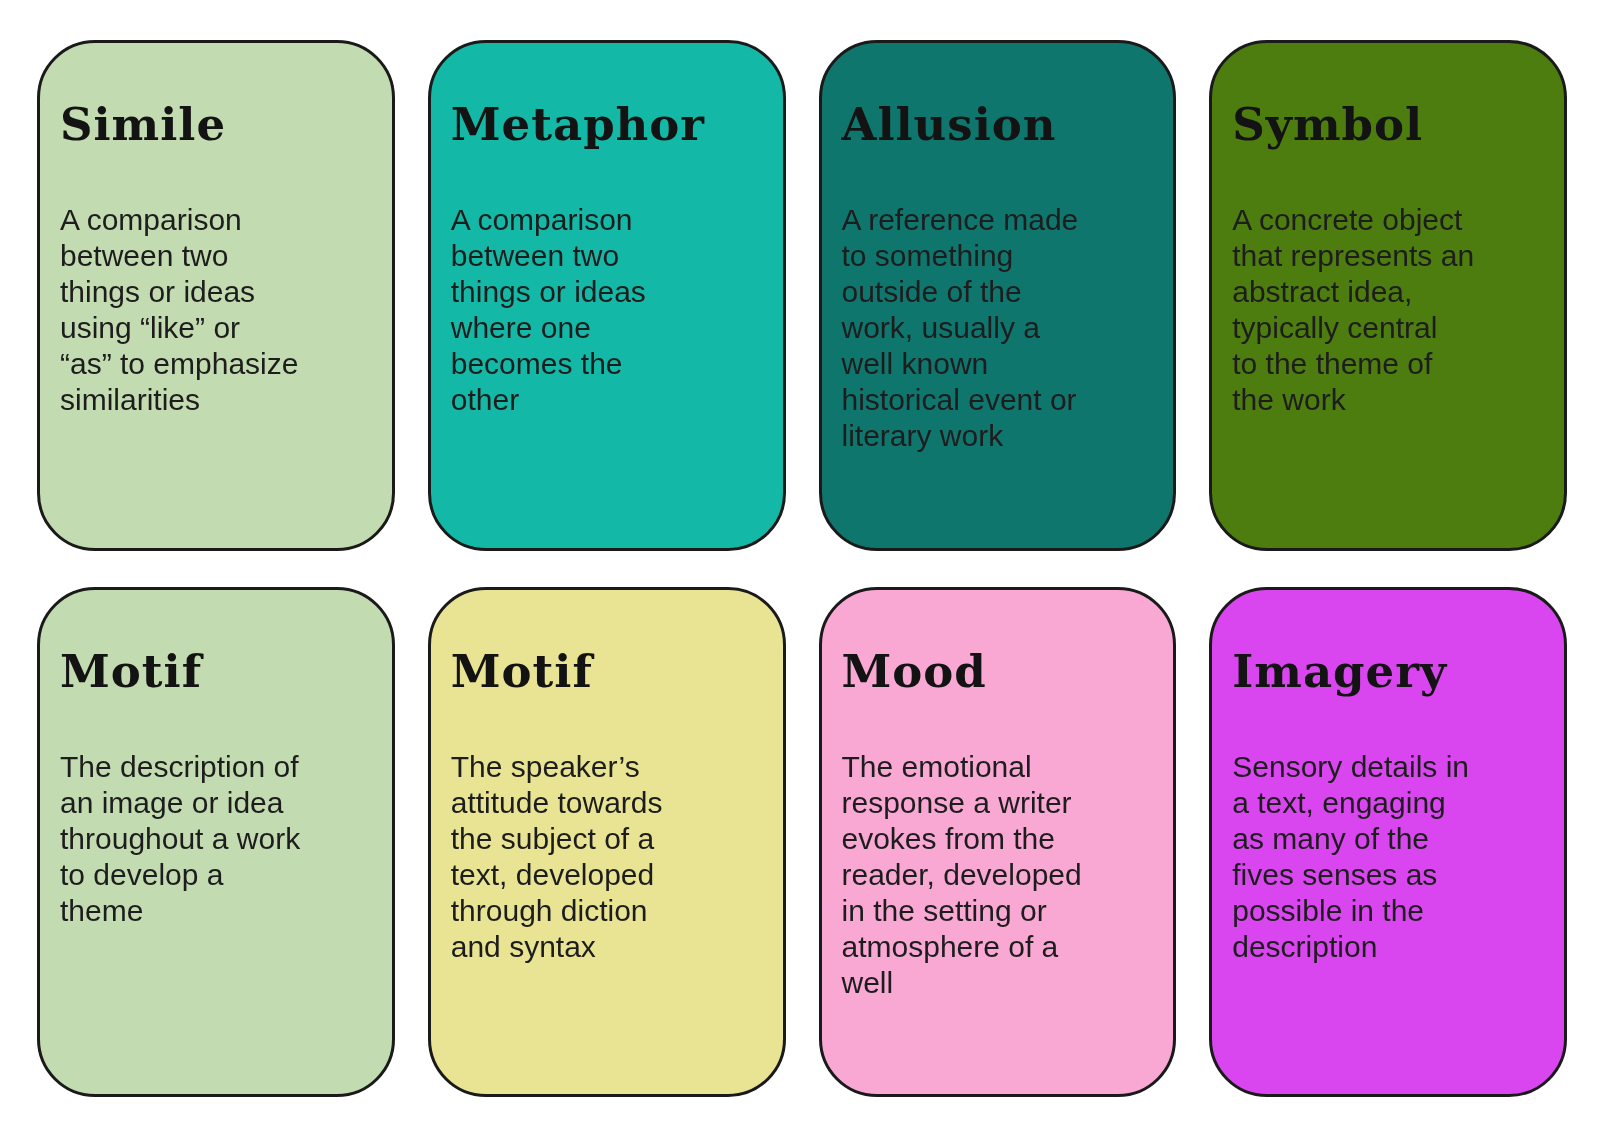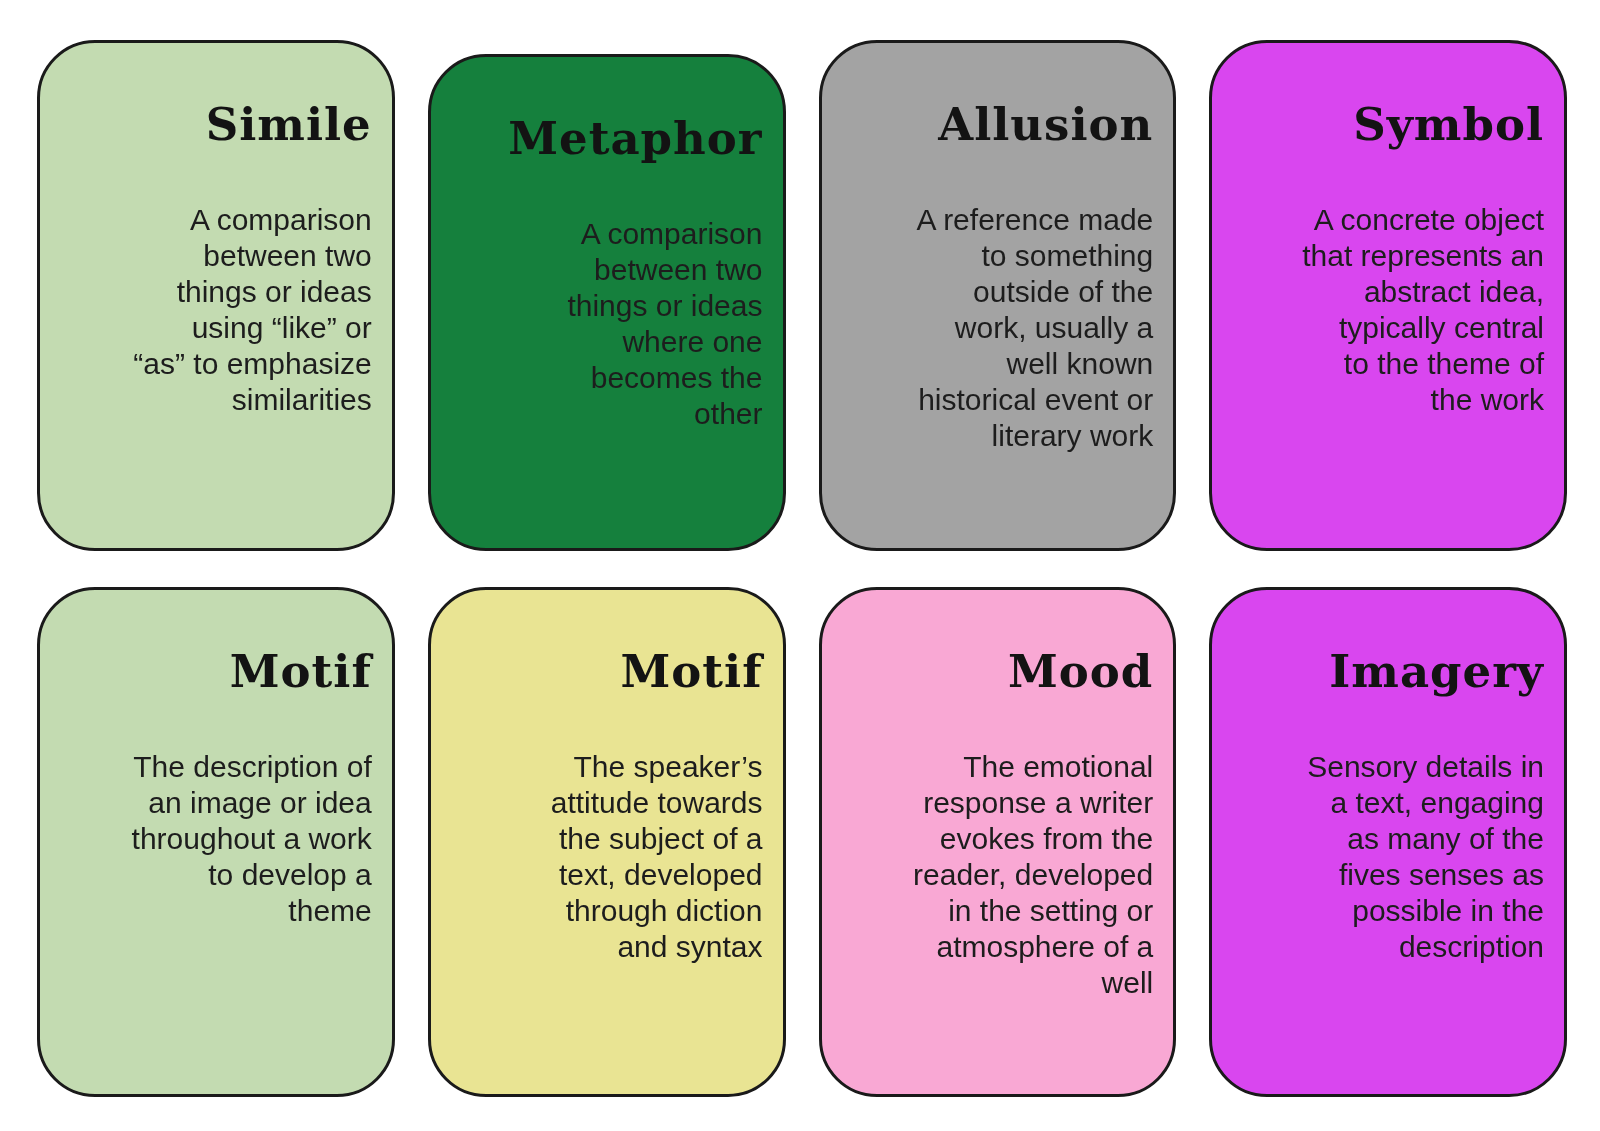--- a/index.html
+++ b/index.html
@@ -16,21 +16,21 @@
     grid-template-columns: repeat(4, 1fr);
     grid-template-rows: 1fr 1fr;
     column-gap: 33px;
     row-gap: 36px;
     padding: 40px 33px 34px 37px;
   }
   .card {
     border: 3px solid #1a1a1a;
     border-radius: 58px;
     padding: 58px 20px 28px;
-    text-align: right;
+    text-align: left;
     overflow: hidden;
   }
   .card-title {
     font-family: "DejaVu Serif", serif;
     font-weight: bold;
     font-size: 45px;
     line-height: 1.05;
     letter-spacing: 1px;
     color: #131313;
   }
@@ -50,42 +50,42 @@
   <article class="card" style="background-color: rgb(195, 219, 177);">
     <h2 class="card-title">Simile</h2>
     <p class="card-def">A comparison
 between two
 things or ideas
 using “like” or
 “as” to emphasize
 similarities</p>
   </article>
 
-  <article class="card" style="background-color: #15803d; margin-top: 14px;">
+  <article class="card" style="background-color: #14b8a6;">
     <h2 class="card-title">Metaphor</h2>
     <p class="card-def">A comparison
 between two
 things or ideas
 where one
 becomes the
 other</p>
   </article>
 
-  <article class="card" style="background-color: #a3a3a3;">
+  <article class="card" style="background-color: #0f766e;">
     <h2 class="card-title">Allusion</h2>
     <p class="card-def">A reference made
 to something
 outside of the
 work, usually a
 well known
 historical event or
 literary work</p>
   </article>
 
-  <article class="card" style="background-color: #d946ef;">
+  <article class="card" style="background-color: #4d7c0f;">
     <h2 class="card-title">Symbol</h2>
     <p class="card-def">A concrete object
 that represents an
 abstract idea,
 typically central
 to the theme of
 the work</p>
   </article>
 
   <article class="card" style="background-color: rgb(195, 219, 177);">

